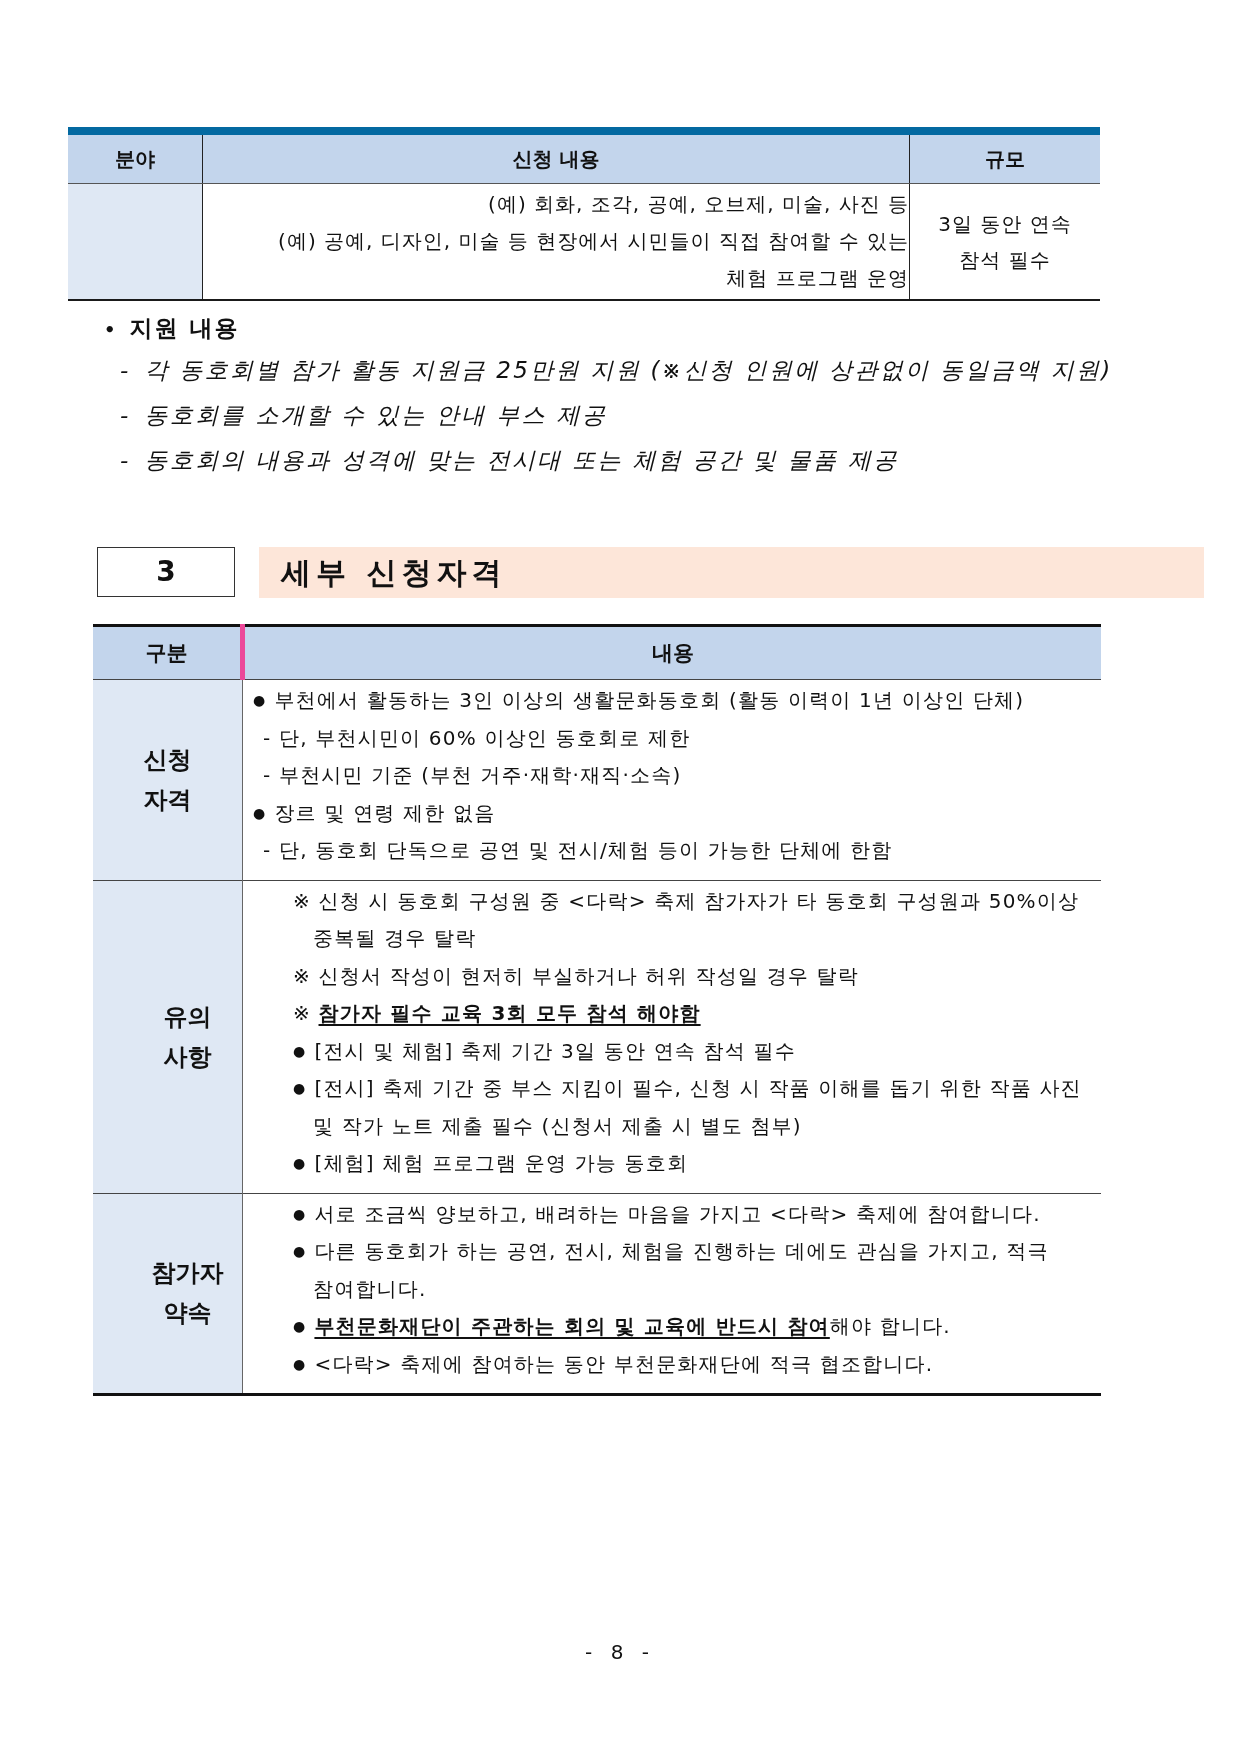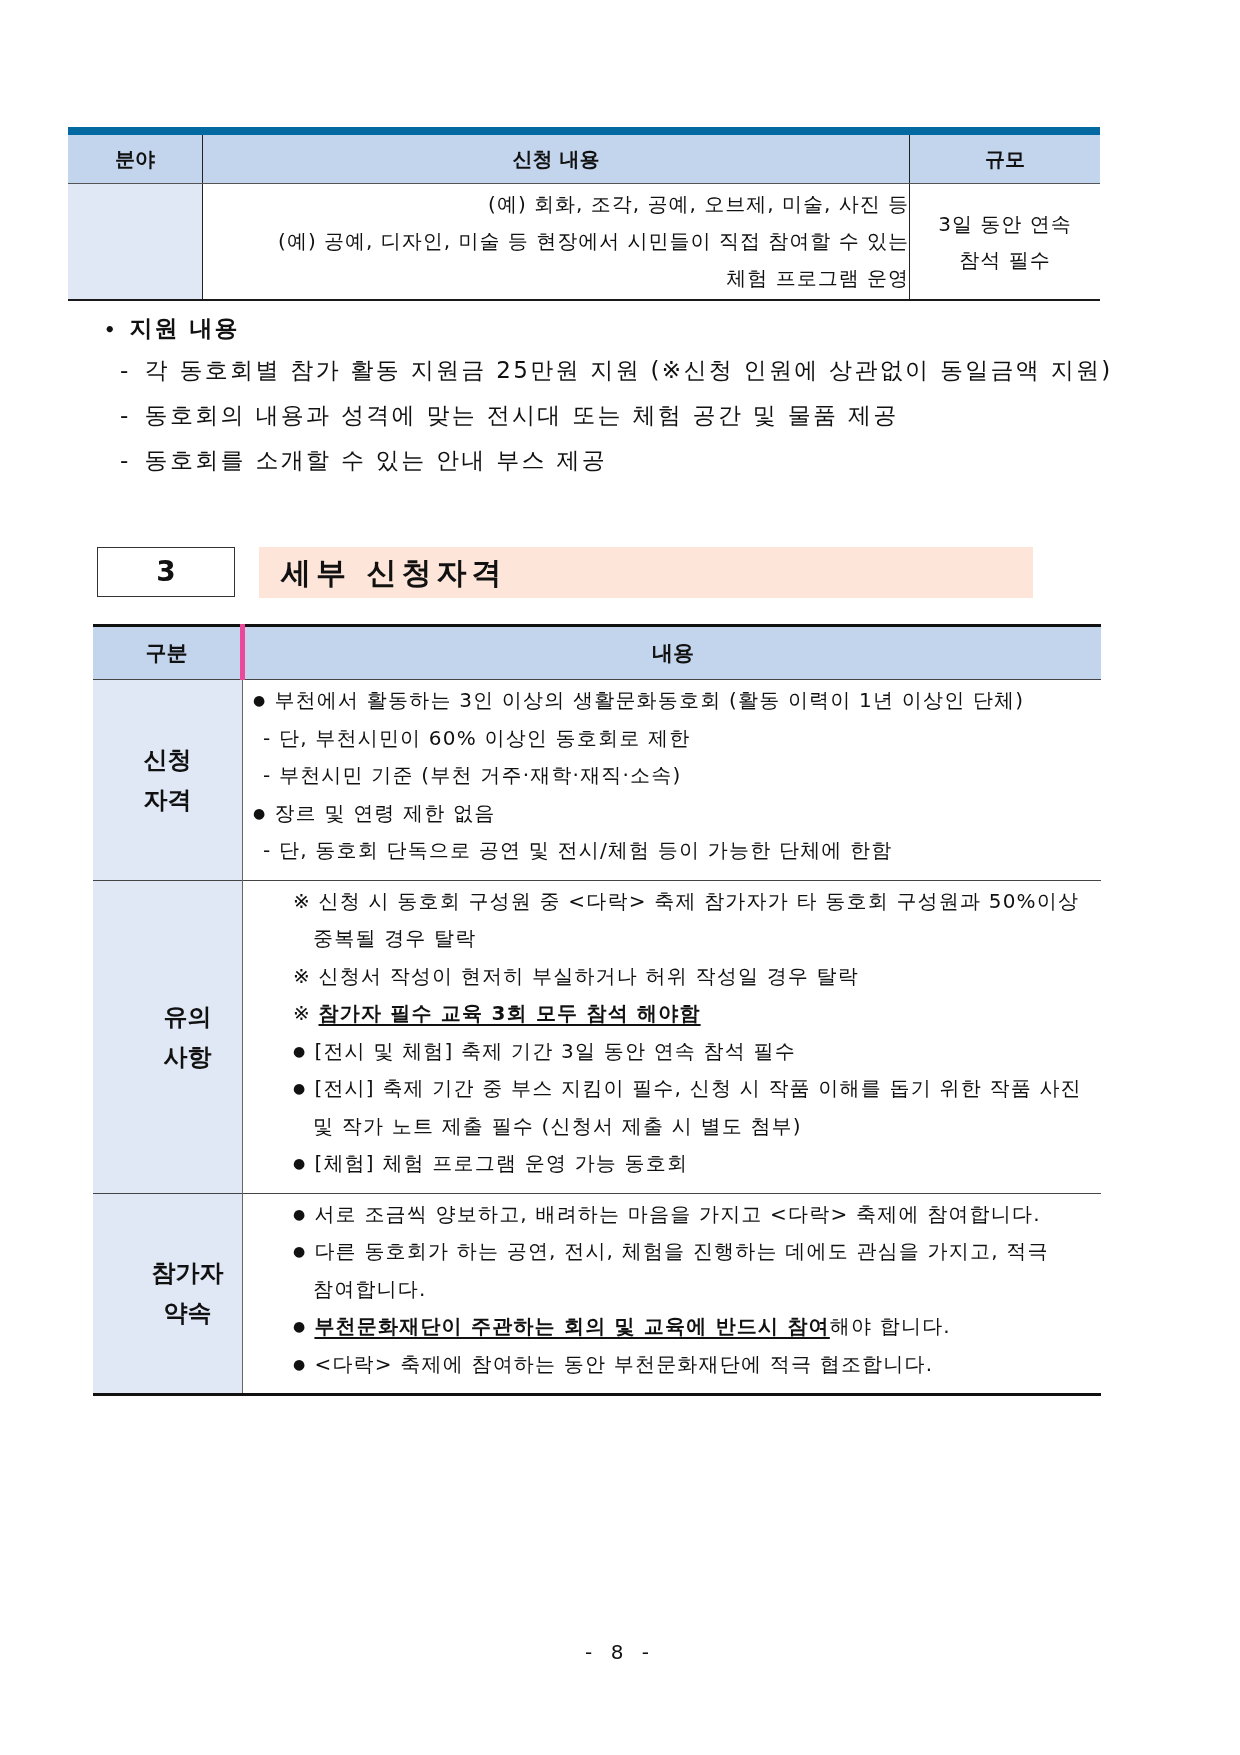--- a/index.html
+++ b/index.html
@@ -23,31 +23,31 @@
   .t1 td.c1 { background: #dfe8f4; }
   .t1 .lines { padding: 2px 0 2px 11px; }
   .t1 .lines div { height: 37px; line-height: 37px; letter-spacing: 1px; white-space: nowrap; text-align: right; }
   .t1 .lines div.indent { padding-left: 43px; }
   .t1 .scale div { line-height: 36px; letter-spacing: 1px; }
 
   
   .support { left: 104px; top: 308px; }
   .support .head { font-size: 23px; font-weight: bold; height: 40px; line-height: 40px; letter-spacing: 2px; }
   .support .head .dot { font-size: 18px; margin-right: 12px; }
-  .support .item { font-size: 23px; height: 45px; line-height: 45px; letter-spacing: 2.3px; white-space: nowrap; padding-left: 16px; }
+  .support .item { font-size: 23px; height: 45px; line-height: 45px; letter-spacing: 2.3px; white-space: nowrap; padding-left: 16px; font-style: italic; }
   .support .item .dash { margin-right: 14px; }
 
   
   .sec-num {
     left: 97px; top: 547px; width: 138px; height: 50px; border: 1.5px solid #333;
     box-sizing: border-box; text-align: center; line-height: 48px;
     font-size: 28px; font-weight: bold;
   }
   .sec-title {
-    left: 259px; top: 547px; width: 774px; height: 51px; background: #fde6d9;
+    left: 259px; top: 547px; width: 945px; height: 51px; background: #fde6d9;
     font-size: 30px; font-weight: bold; line-height: 51px; padding-left: 22px;
     box-sizing: border-box; letter-spacing: 5px;
   }
 
   
   .t2 { left: 93px; top: 624px; width: 1008px; border-collapse: collapse;
         border-top: 3px solid #111; border-bottom: 3px solid #111; }
   .t2 th { background: #c3d5ec; font-size: 21px; font-weight: bold; height: 52px; padding: 0;
            border-bottom: 1px solid #444; }
   .t2 th.c1 { width: 147px; border-right: 5px solid #ec4899; margin-left: 19px; }
@@ -95,24 +95,24 @@
 </table>
 
 <div class="abs support">
   <div class="head">
     <span class="dot">•</span><span>지원 내용</span>
   </div>
   <div class="item">
     <span class="dash">-</span><span>각 동호회별 참가 활동 지원금 25만원 지원 (※신청 인원에 상관없이 동일금액 지원)</span>
   </div>
   <div class="item">
-    <span class="dash">-</span><span>동호회의 내용과 성격에 맞는 전시대 또는 체험 공간 및 물품 제공</span>
+    <span class="dash">-</span><span>동호회를 소개할 수 있는 안내 부스 제공</span>
   </div>
   <div class="item">
-    <span class="dash">-</span><span>동호회를 소개할 수 있는 안내 부스 제공</span>
+    <span class="dash">-</span><span>동호회의 내용과 성격에 맞는 전시대 또는 체험 공간 및 물품 제공</span>
   </div>
 </div>
 
 <div class="abs sec-num">3</div>
 <div class="abs sec-title">세부 신청자격</div>
 
 <table class="abs t2">
   <thead>
     <tr>
       <th class="c1">구분</th>

